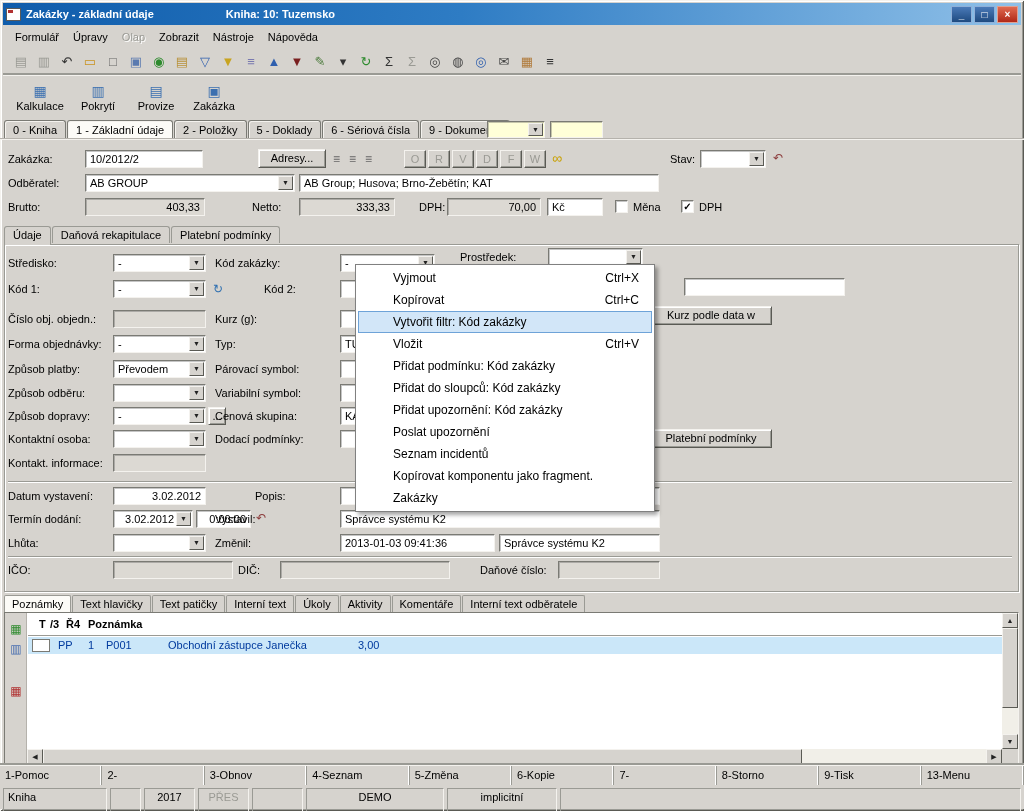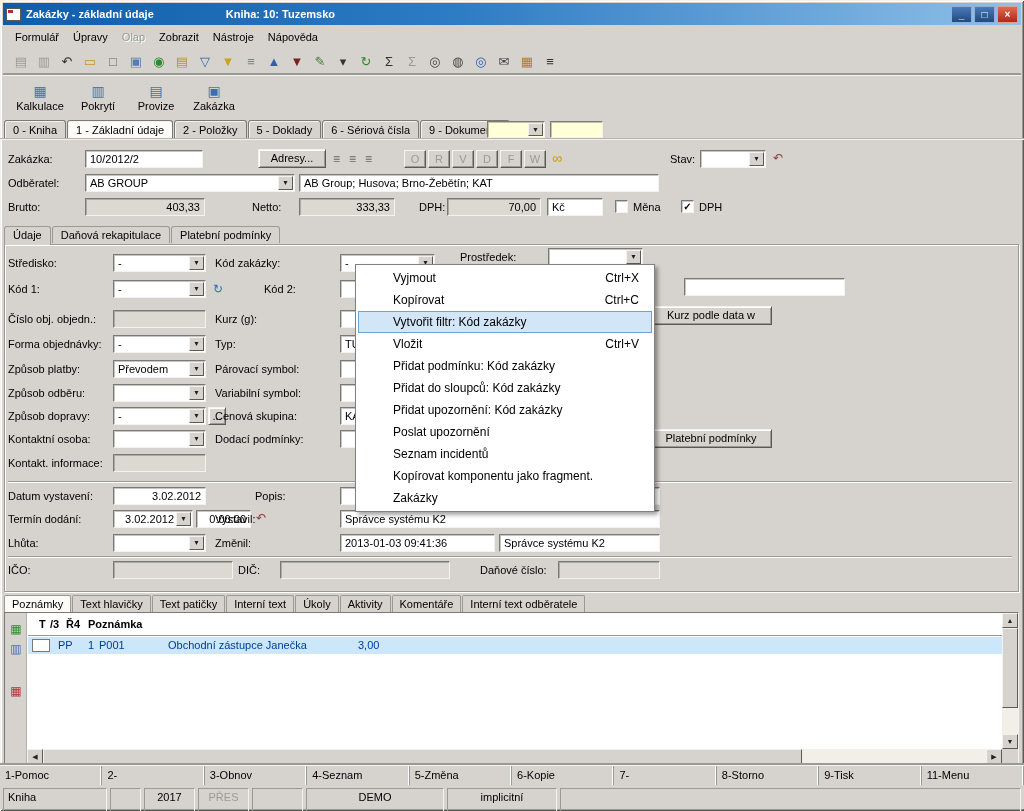--- a/index.html
+++ b/index.html
@@ -393,21 +393,21 @@
     </div>
     <span class="np-h" style="left:34px; top:5px;">T</span>
     <span class="np-h" style="left:45px; top:5px;">/3</span>
     <span class="np-h" style="left:61px; top:5px;">Ř4</span>
     <span class="np-h" style="left:83px; top:5px;">Poznámka</span>
     <div class="np-hline"></div>
     <div class="np-row">
       <span class="np-sel"></span>
       <span class="np-cell" style="left:30px;">PP</span>
       <span class="np-cell" style="left:60px;">1</span>
-      <span class="np-cell" style="left:71px;">P001</span>
+      <span class="np-cell" style="left:78px;">P001</span>
       <span class="np-cell" style="left:140px;">Obchodní zástupce Janečka</span>
       <span class="np-cell" style="left:330px;">3,00</span>
     </div>
     <div class="vscroll">
       <span class="sbtn" style="top:0;">▲</span>
       <div class="sthumb" style="left:0; top:15px; width:16px; height:80px;"></div>
       <span class="sbtn" style="bottom:0;">▼</span>
     </div>
     <div class="hscroll">
       <span class="sbtn" style="left:0; top:0;">◀</span>
@@ -479,21 +479,21 @@
   <div class="fkeybar">
     <span class="fkey">1-Pomoc</span>
       <span class="fkey">2-</span>
       <span class="fkey">3-Obnov</span>
       <span class="fkey">4-Seznam</span>
       <span class="fkey">5-Změna</span>
       <span class="fkey">6-Kopie</span>
       <span class="fkey">7-</span>
       <span class="fkey">8-Storno</span>
       <span class="fkey">9-Tisk</span>
-      <span class="fkey">11-Menu</span>
+      <span class="fkey">13-Menu</span>
   </div>
 
   <div class="statusbar">
     <span class="sp" style="width:104px;">Kniha</span>
     <span class="sp" style="width:31px;"></span>
     <span class="sp c" style="width:51px;">2017</span>
     <span class="sp c dim" style="width:51px;">PŘES</span>
     <span class="sp" style="width:51px;"></span>
     <span class="sp c" style="width:138px;">DEMO</span>
     <span class="sp c" style="width:110px;">implicitní</span>

